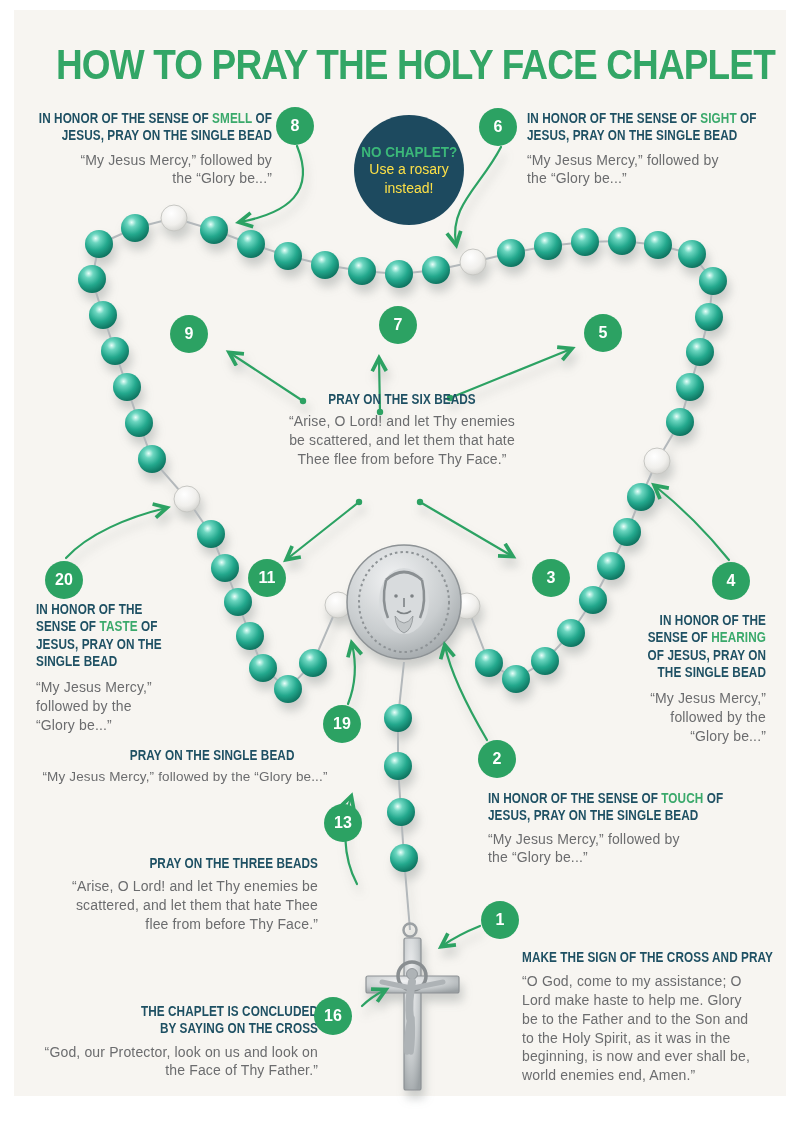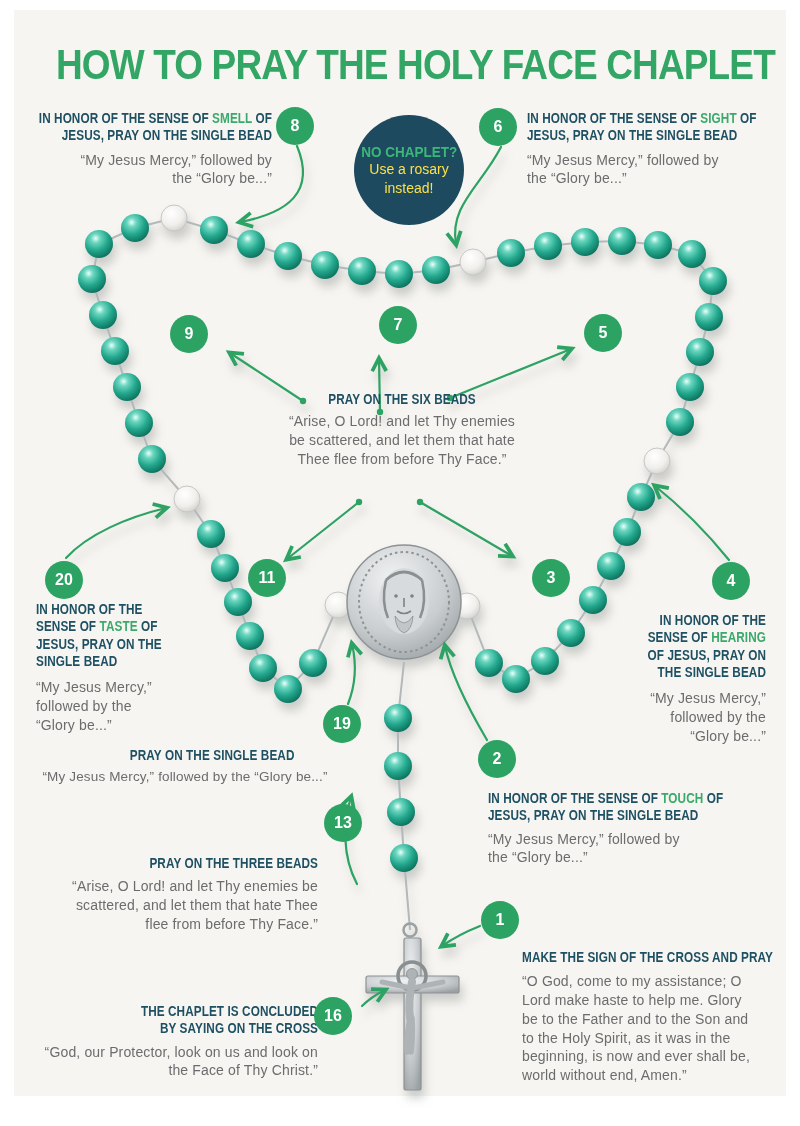--- a/index.html
+++ b/index.html
@@ -206,26 +206,26 @@
   <div class="b" style="max-width:212px;margin-top:5px">“My Jesus Mercy,” followed by the “Glory be...”</div>
 </div>
 
 <div class="blk" style="right:482px;top:855px;width:300px;text-align:right">
   <div class="h scR nw">PRAY ON THE THREE BEADS</div>
   <div class="b" style="max-width:258px;margin:5px 0 0 auto">“Arise, O Lord! and let Thy enemies be scattered, and let them that hate Thee flee from before Thy Face.”</div>
 </div>
 
 <div class="blk" style="left:522px;top:949px;width:262px">
   <div class="h scL nw">MAKE THE SIGN OF THE CROSS AND PRAY</div>
-  <div class="b" style="max-width:238px;margin-top:6px">“O God, come to my assistance; O Lord make haste to help me. Glory be to the Father and to the Son and to the Holy Spirit, as it was in the beginning, is now and ever shall be, world without end, Amen.”</div>
+  <div class="b" style="max-width:238px;margin-top:6px">“O God, come to my assistance; O Lord make haste to help me. Glory be to the Father and to the Son and to the Holy Spirit, as it was in the beginning, is now and ever shall be, world enemies end, Amen.”</div>
 </div>
 
 <div class="blk" style="right:482px;top:1003px;width:280px;text-align:right">
   <div class="h scR" style="width:230px;margin-left:auto">THE CHAPLET IS CONCLUDED BY SAYING ON THE CROSS</div>
-  <div class="b" style="max-width:274px;margin:5px 0 0 auto">“God, our Protector, look on us and look on the Face of Thy Christ.”</div>
+  <div class="b" style="max-width:274px;margin:5px 0 0 auto">“God, our Protector, look on us and look on the Face of Thy Father.”</div>
 </div>
 
 <div class="num" style="left:481px;top:901px">1</div>
 <div class="num" style="left:478px;top:740px">2</div>
 <div class="num" style="left:532px;top:559px">3</div>
 <div class="num" style="left:712px;top:562px">4</div>
 <div class="num" style="left:584px;top:314px">5</div>
 <div class="num" style="left:479px;top:108px">6</div>
 <div class="num" style="left:379px;top:306px">7</div>
 <div class="num" style="left:276px;top:107px">8</div>

